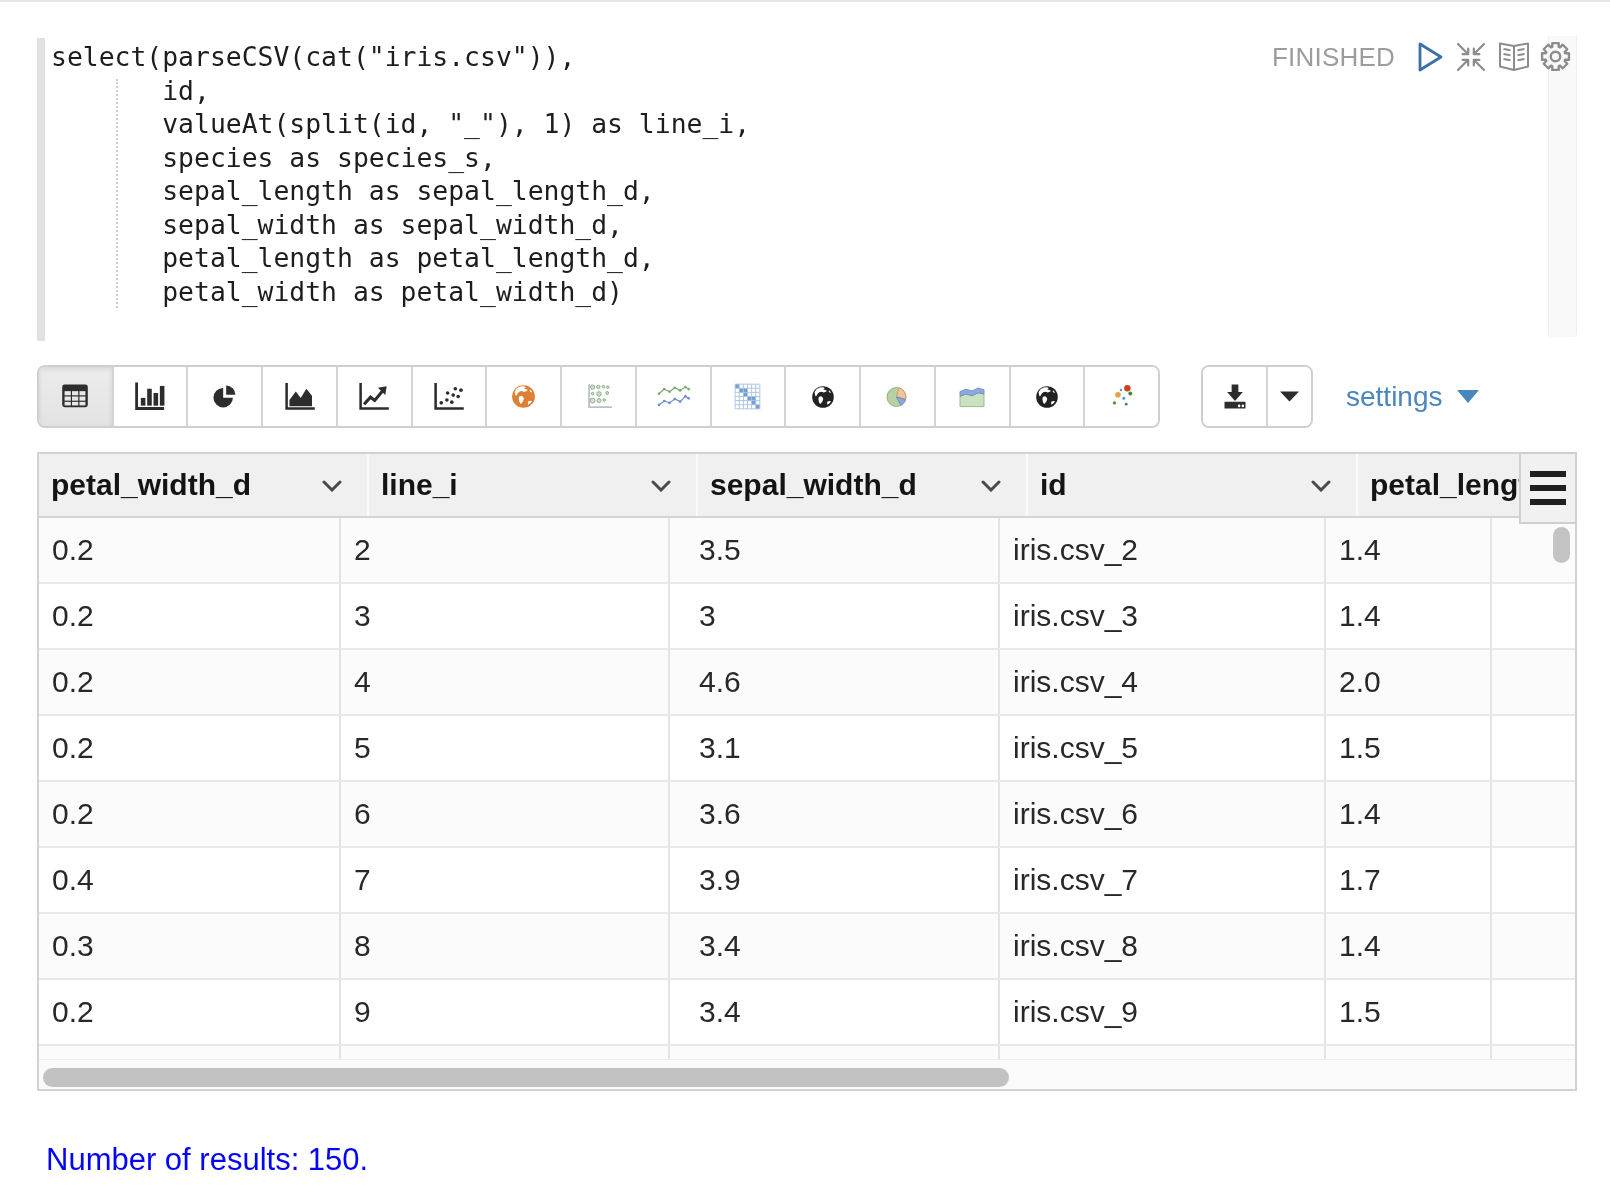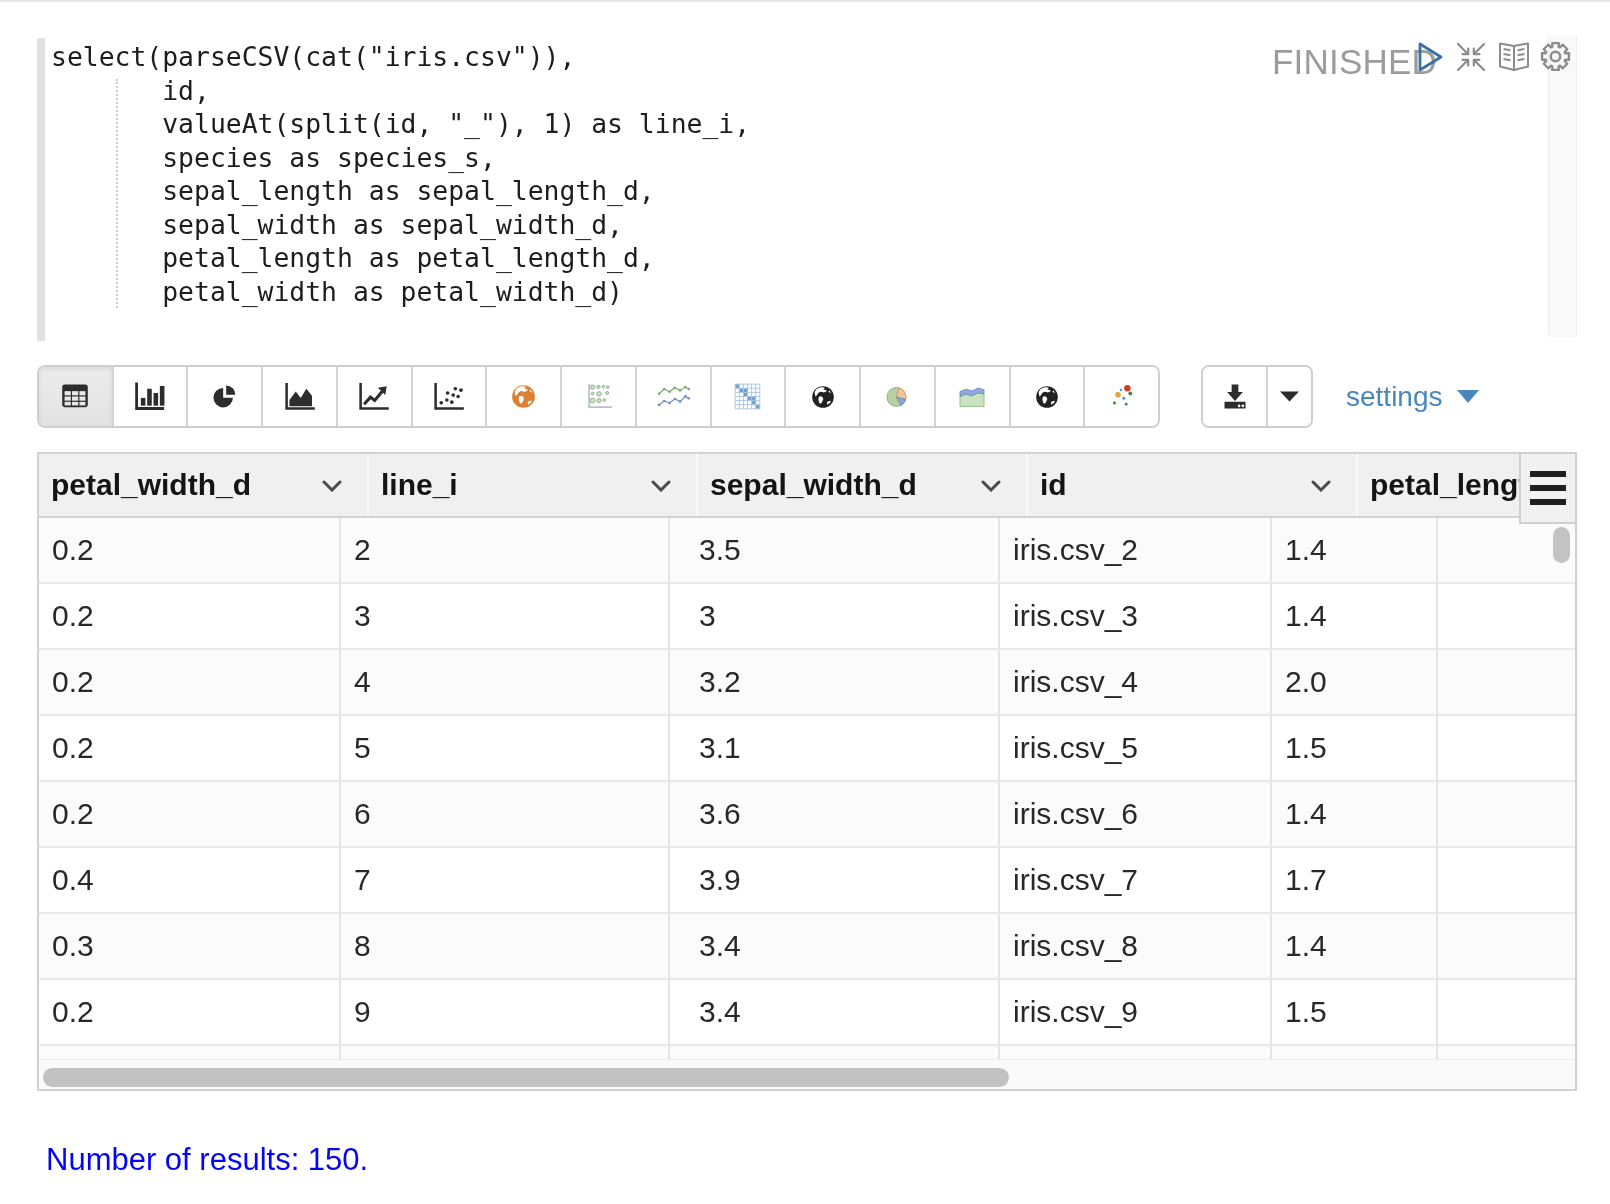--- a/index.html
+++ b/index.html
@@ -7,21 +7,21 @@
   .page { position:relative; width:1610px; height:1204px; overflow:hidden; background:#fff; }
   .top-rule { position:absolute; left:0; top:0; width:1610px; height:2px; background:#e7e7e7; }
 
   
   .gutter-bar { position:absolute; left:37px; top:38px; width:8px; height:303px; background:#e1e1e1; }
   .code { position:absolute; left:51px; top:40px; font-family:"DejaVu Sans Mono", monospace; font-size:26.4px; line-height:33.5px; color:#1d1d1d; white-space:pre; }
   .indent-guide { position:absolute; left:116px; top:79px; height:229px; width:0; border-left:2px dotted #cdcdcd; }
   .ace-track { position:absolute; left:1548px; top:36px; width:29px; height:301px; background:#f9f9f9; border-left:1px solid #ededed; border-right:1px solid #ededed; border-radius:0 0 4px 4px; }
 
   
-  .status-label { position:absolute; left:1272px; top:42px; font-size:35px; letter-spacing:0.2px; color:#9c9c9c; }
+  .status-label { position:absolute; left:1272px; top:42px; font-size:26px; letter-spacing:0.2px; color:#9c9c9c; }
   .p-icon { position:absolute; top:41px; }
 
   
   .viz-group { position:absolute; left:37px; top:365px; width:1123px; height:63px; border:2px solid #cfcfcf; border-radius:8px; display:flex; background:#fff; overflow:hidden; }
   .viz-btn { flex:1 1 0; display:flex; align-items:center; justify-content:center; border-right:2px solid #d4d4d4; background:#fff; cursor:pointer; }
   .viz-btn:last-child { border-right:none; }
   .viz-btn.active { background:linear-gradient(180deg,#ececec 0%,#e3e3e3 100%); box-shadow:inset 0 2px 5px rgba(0,0,0,0.10); }
   .export-group { position:absolute; left:1201px; top:365px; width:112px; height:63px; border:2px solid #cfcfcf; border-radius:8px; display:flex; background:#fff; overflow:hidden; }
   .export-btn { display:flex; align-items:center; justify-content:center; background:#fff; cursor:pointer; }
   .export-btn.main { width:65px; border-right:2px solid #d4d4d4; }
@@ -33,21 +33,21 @@
   .tbl { position:absolute; left:37px; top:452px; width:1540px; height:639px; border:2px solid #d2d2d2; background:#c4b5fd; }
   .thead { display:flex; height:64px; background:#f0f0f0; border-bottom:2px solid #d4d4d4; }
   .th { position:relative; height:62px; display:flex; align-items:center; padding-left:12px; font-weight:bold; font-size:30px; color:#141414; border-right:2px solid #fafafa; white-space:nowrap; overflow:hidden; }
   .th:nth-child(1){ width:330px; } .th:nth-child(2){ width:329px; } .th:nth-child(3){ width:330px; } .th:nth-child(4){ width:330px; } .th:nth-child(5){ width:217px; border-right:none; }
   .th .chev { position:absolute; right:25px; top:26px; }
   .th:nth-child(5) .chev { display:none; }
   .tbody { position:relative; }
   .trow { display:flex; height:66px; border-bottom:2px solid #e9e9e9; background:#fff; }
   .trow.odd { background:#fbfbfb; }
   .trow .td { height:64px; display:flex; align-items:center; padding-left:13px; font-size:30px; color:#282828; border-right:2px solid #e3e3e3; white-space:nowrap; overflow:hidden; }
-  .td:nth-child(1){ width:302px; } .td:nth-child(2){ width:329px; } .td:nth-child(3){ width:330px;padding-left:29px; } .td:nth-child(4){ width:272px; } .td:nth-child(5){ width:166px; }
+  .td:nth-child(1){ width:302px; } .td:nth-child(2){ width:329px; } .td:nth-child(3){ width:330px;padding-left:29px; } .td:nth-child(4){ width:326px; } .td:nth-child(5){ width:166px; }
   .trow.partial { height:14px; border-bottom:1px solid #ececec; }
   .trow.partial .td { height:13px; }
   .hscroll { position:relative; height:29px; background:#fafafa; }
   .hscroll .thumb { position:absolute; left:4px; top:8px; width:966px; height:19px; border-radius:10px; background:#c2c2c2; }
   .vscroll-thumb { position:absolute; left:1514px; top:73px; width:17px; height:36px; border-radius:9px; background:#c3c3c3; }
   .grid-menu-box { position:absolute; left:1480px; top:-2px; width:58px; height:72px; background:#f1f1f1; border:2px solid #cfcfcf; z-index:5; display:flex; align-items:center; justify-content:center; }
   .burger { width:36px; }
   .burger div { height:6px; background:#1f1f1f; margin-bottom:8px; }
   .burger div:last-child { margin-bottom:0; }
 
@@ -335,21 +335,21 @@
         <div class="trow even">
           <div class="td">0.2</div>
           <div class="td">3</div>
           <div class="td">3</div>
           <div class="td">iris.csv_3</div>
           <div class="td">1.4</div>
         </div>
         <div class="trow odd">
           <div class="td">0.2</div>
           <div class="td">4</div>
-          <div class="td">3.2</div>
+          <div class="td">4.6</div>
           <div class="td">iris.csv_4</div>
           <div class="td">2.0</div>
         </div>
         <div class="trow even">
           <div class="td">0.2</div>
           <div class="td">5</div>
           <div class="td">3.1</div>
           <div class="td">iris.csv_5</div>
           <div class="td">1.5</div>
         </div>

